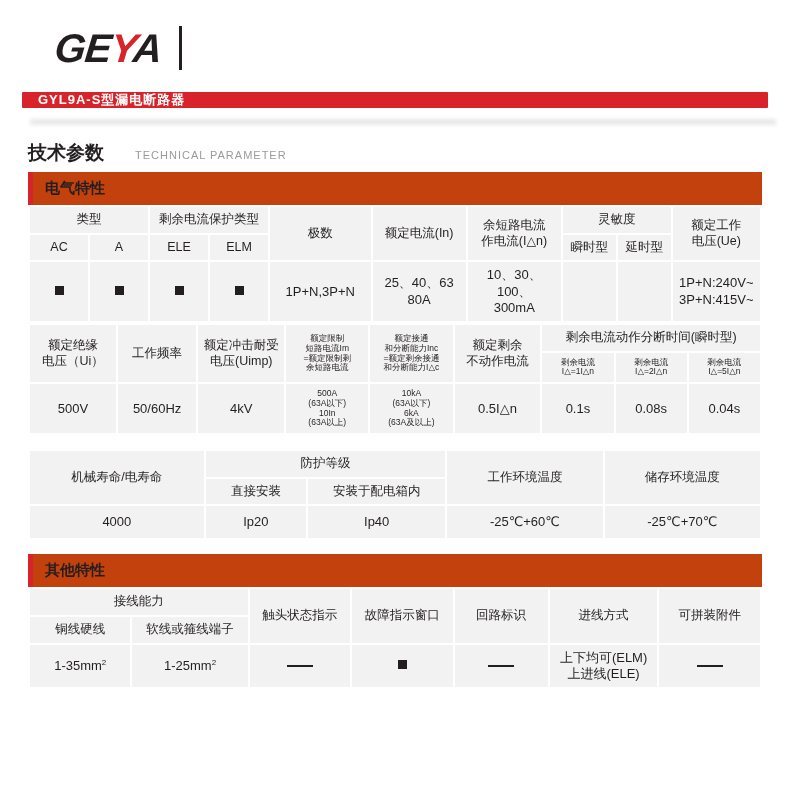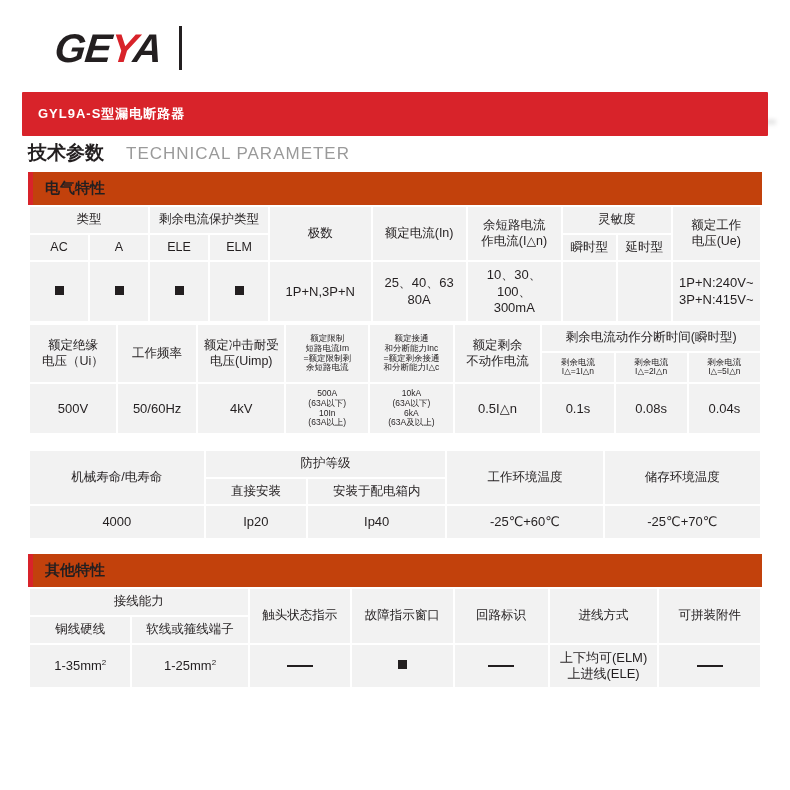--- a/index.html
+++ b/index.html
@@ -36,39 +36,39 @@
   }
   .header-title {
     font-size: 28px; font-weight: bold; letter-spacing: 3px;
     color: #231f20;
   }
 
   
   .band-wrap { position: relative; height: 34px; }
   .band {
     position: absolute; left: 22px; right: 22px; top: 0;
-    height: 44px; background: #d8232a;
+    height: 16px; background: #d8232a;
     color: #fff; font-size: 13px; font-weight: bold;
     display: flex; align-items: center;
     padding-left: 16px; letter-spacing: 1px;
     border-radius: 1px;
   }
   .band-shadow {
     position: absolute; left: 30px; right: 14px; top: 28px; height: 6px;
     background: linear-gradient(to bottom, rgba(0,0,0,0.18), rgba(0,0,0,0));
     filter: blur(2px);
   }
 
   
   .section-title {
     padding: 14px 0 6px 28px;
-    display: flex; align-items: baseline; gap: 22px; text-align: center;
+    display: flex; align-items: baseline; gap: 12px; text-align: center;
   }
   .section-title .cn { font-size: 19px; font-weight: bold; color: #231f20; }
-  .section-title .en { font-size: 17px; color: #9a9a9a; letter-spacing: 1px; }
+  .section-title .en { font-size: 11px; color: #9a9a9a; letter-spacing: 1px; margin-left: 19px; }
 
   
   .block { margin: 0 28px 14px 28px; }
   .block-head {
     background: #c2410c;
     border-left: 5px solid #d8232a;
     font-size: 15px; font-weight: bold;
     padding: 7px 0 7px 12px;
     color: #231f20;
   }

